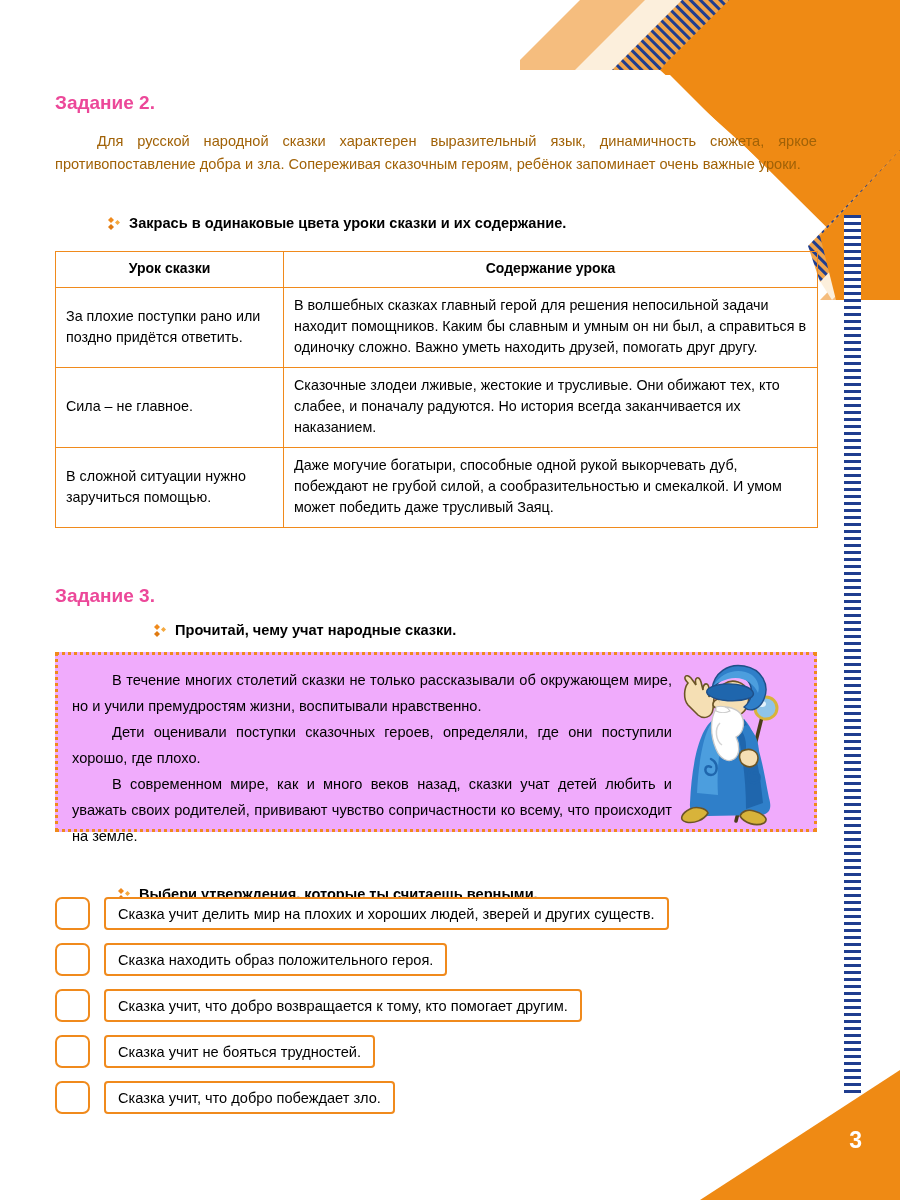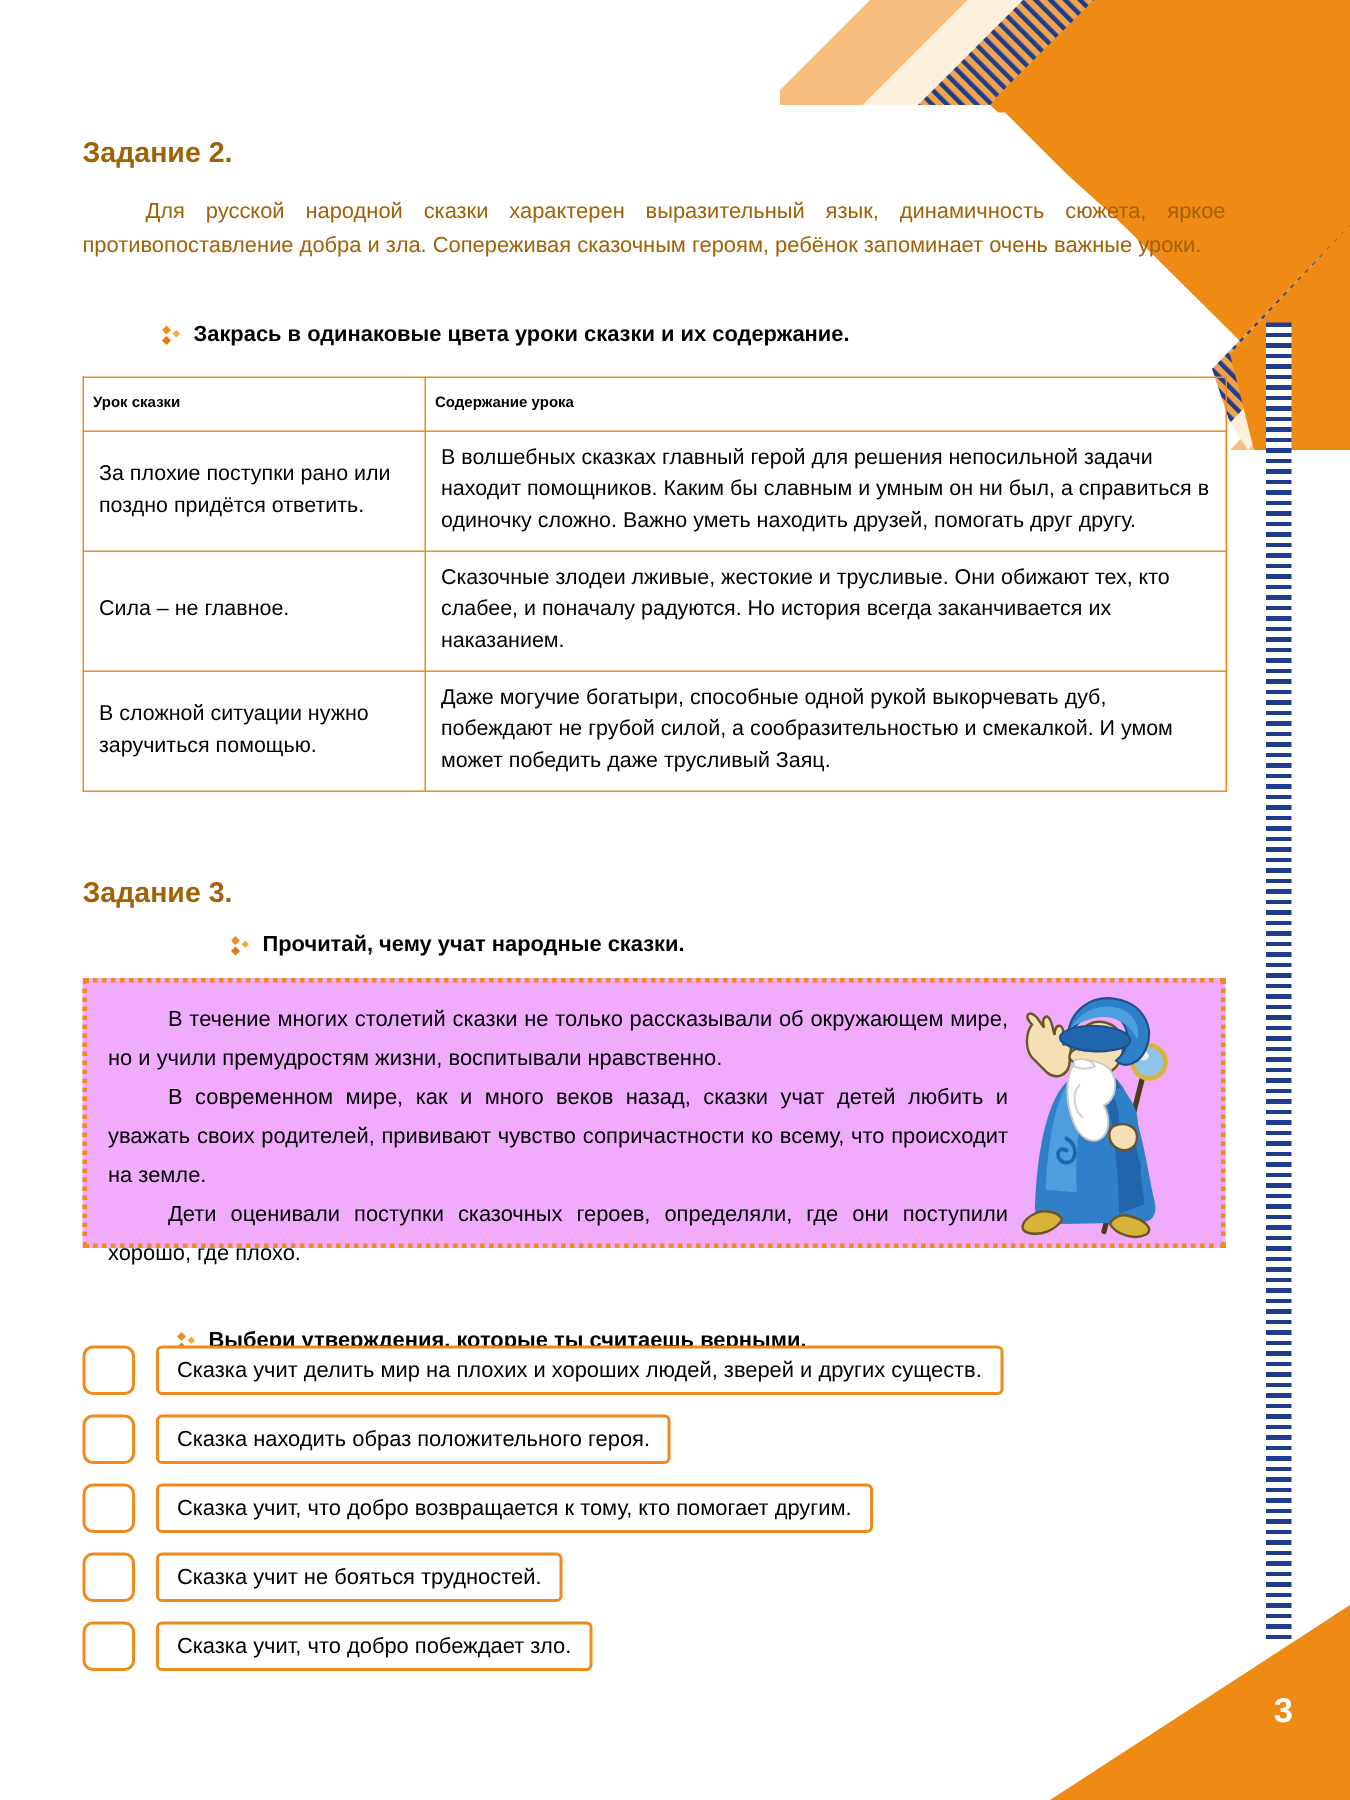--- a/index.html
+++ b/index.html
@@ -66,21 +66,21 @@
 
   
   .content {
     position: absolute;
     left: 55px;
     top: 0;
     width: 765px;
   }
 
   h2.task-title {
-    color: #a16207;
+    color: #ec4899;
     font-size: 19px;
     font-weight: bold;
     margin: 0;
     font-family: "Liberation Sans", sans-serif;
   }
   #task2-title { position: absolute; left: 0; top: 92px; }
   #task3-title { position: absolute; left: 0; top: 585px; }
 
   .para {
     position: absolute;
@@ -127,24 +127,24 @@
   }
   .lessons-table td, .lessons-table th {
     border: 1.5px solid #f08a1c;
     padding: 7px 10px 9px 10px;
     vertical-align: middle;
     font-size: 14.3px;
     line-height: 21px;
     color: #000;
   }
   .lessons-table th {
-    text-align: left;
+    text-align: center;
     font-weight: bold;
     padding: 6px 6px 8px 6px;
-    font-size: 10px;
+    font-size: 14px;
   }
   .lessons-table col.c1 { width: 228px; }
   .lessons-table col.c2 { width: 534px; }
   .cell-lesson { text-align: left; }
   .cell-content { text-align: left; }
 
   
   .dotted-box {
     position: absolute;
     left: 0;
@@ -313,22 +313,22 @@
           <polygon points="10.5,4 13,6.5 10.5,9 8,6.5" fill="#f5a93f"></polygon>
           <polygon points="4,8 7,11 4,14 1,11" fill="#e07a10"></polygon>
         </svg>
       </span>
       <span>Прочитай, чему учат народные сказки.</span>
     </div>
 
     <div class="dotted-box">
       <div class="dotted-box-text">
         <p>В течение многих столетий сказки не только рассказывали об окружающем мире, но и учили премудростям жизни, воспитывали нравственно.</p>
+        <p>Дети оценивали поступки сказочных героев, определяли, где они поступили хорошо, где плохо.</p>
         <p>В современном мире, как и много веков назад, сказки учат детей любить и уважать своих родителей, прививают чувство сопричастности ко всему, что происходит на земле.</p>
-        <p>Дети оценивали поступки сказочных героев, определяли, где они поступили хорошо, где плохо.</p>
       </div>
       <div class="wizard">
         <svg width="130" height="165" viewBox="0 0 130 165" xmlns="http://www.w3.org/2000/svg">
 
           <line x1="97" y1="50" x2="70" y2="158" stroke="#4a3c18" stroke-width="3.5" stroke-linecap="round"></line>
           <circle cx="100" cy="45" r="11" fill="#8fc4e8" stroke="#d8b33a" stroke-width="3"></circle>
           <ellipse cx="96" cy="41" rx="4" ry="3" fill="#e4f2fb"></ellipse>
 
           <path d="M22 20 C16 14 20 10 25 15 L30 22 C28 14 33 12 35 19 L37 27 C37 19 43 19 43 26 L43 34 C44 28 49 29 48 35 L47 46 C46 54 38 57 32 52 L22 42 C17 36 18 25 22 20 Z" fill="#f5dfb4" stroke="#6b5426" stroke-width="1.6"></path>
 

